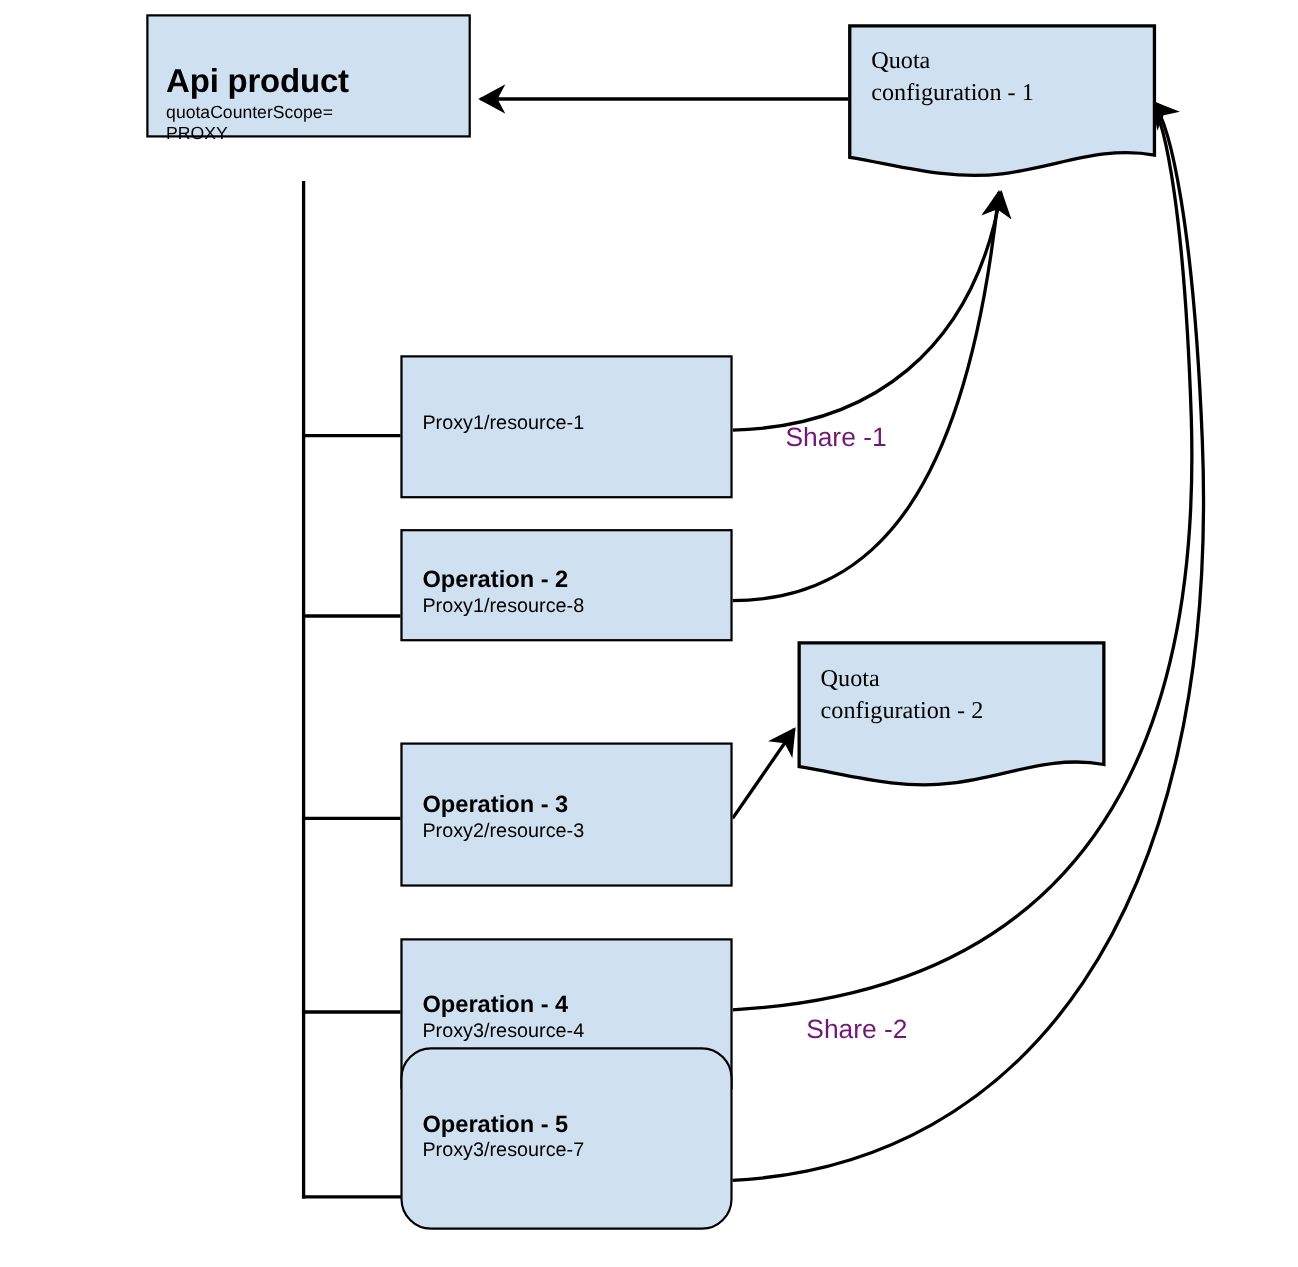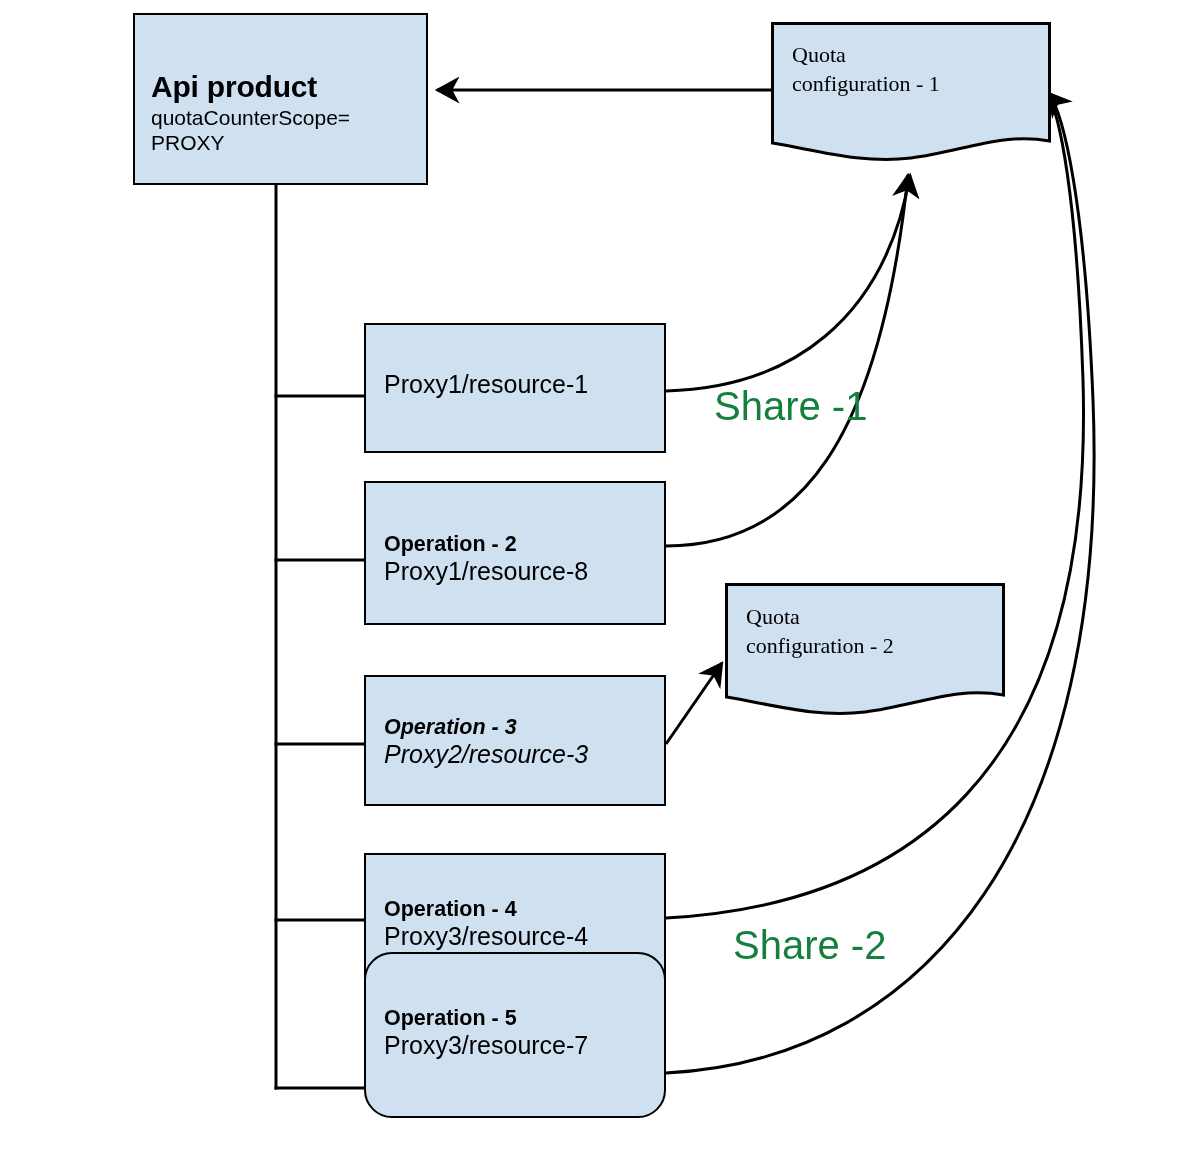--- a/index.html
+++ b/index.html
@@ -42,49 +42,49 @@
   }
   .node .sub {
     font-weight: normal;
     line-height: 1.18;
   }
   
   #node-api-product {
     left: 133px;
     top: 13px;
     width: 295px;
-    height: 172px;
-    padding: 0 0 0 16px;
-    justify-content: center;
+    height: 112px;
+    padding: 16px 0 0 16px;
+    justify-content: flex-start;
   }
   #node-api-product .title {
     font-size: 30px;
     margin-top: 26px;
     letter-spacing: -0.2px;
   }
   #node-api-product .sub {
-    font-size: 21px;
+    font-size: 16px;
     margin-top: 2px;
     white-space: pre-line;
   }
   
   .op-node {
     left: 364px;
     width: 302px;
     padding-left: 18px;
   }
   .op-node .title {
     font-size: 21.5px;
   }
   .op-node .sub {
-    font-size: 25px;
+    font-size: 18px;
   }
   #node-operation-1 { top: 323px; height: 130px; }
-  #node-operation-2 { top: 481px; height: 144px; }
-  #node-operation-3 { top: 675px; height: 131px; font-style: italic; }
+  #node-operation-2 { top: 481px; height: 102px; }
+  #node-operation-3 { top: 675px; height: 131px; }
   #node-operation-4 { top: 853px; height: 137px; }
   #node-operation-5 { top: 952px; height: 166px; border-radius: 28px; }
   #node-operation-1 .title, #node-operation-1 .sub { transform: translateY(-3px); }
   #node-operation-3 .title, #node-operation-3 .sub { transform: translateY(2px); }
   #node-operation-4 .title, #node-operation-4 .sub { transform: translateY(3px); }
   #node-operation-5 .title, #node-operation-5 .sub { transform: translateY(-2px); }
   #node-operation-2 .title, #node-operation-2 .sub { transform: translateY(6px); }
 
   
   .doc-node {
@@ -102,22 +102,22 @@
     font-family: Liberation Serif, serif;
   }
   #node-quota-config-1 { left: 771px; top: 22px; }
   #node-quota-config-1 .doc-text { left: 21px; top: 18px; }
   #node-quota-config-2 { left: 725px; top: 583px; }
   #node-quota-config-2 .doc-text { left: 21px; top: 19px; }
 
   
   .edge-label {
     position: absolute;
-    font-size: 40px;
-    color: #15803d;
+    font-size: 24px;
+    color: #701a75;
     background: transparent;
     white-space: nowrap;
   }
   #label-share-1 { left: 714px; top: 384px; }
   #label-share-2 { left: 733px; top: 923px; text-align: center; }
 </style>
 </head>
 <body>
 
 <div id="canvas">

